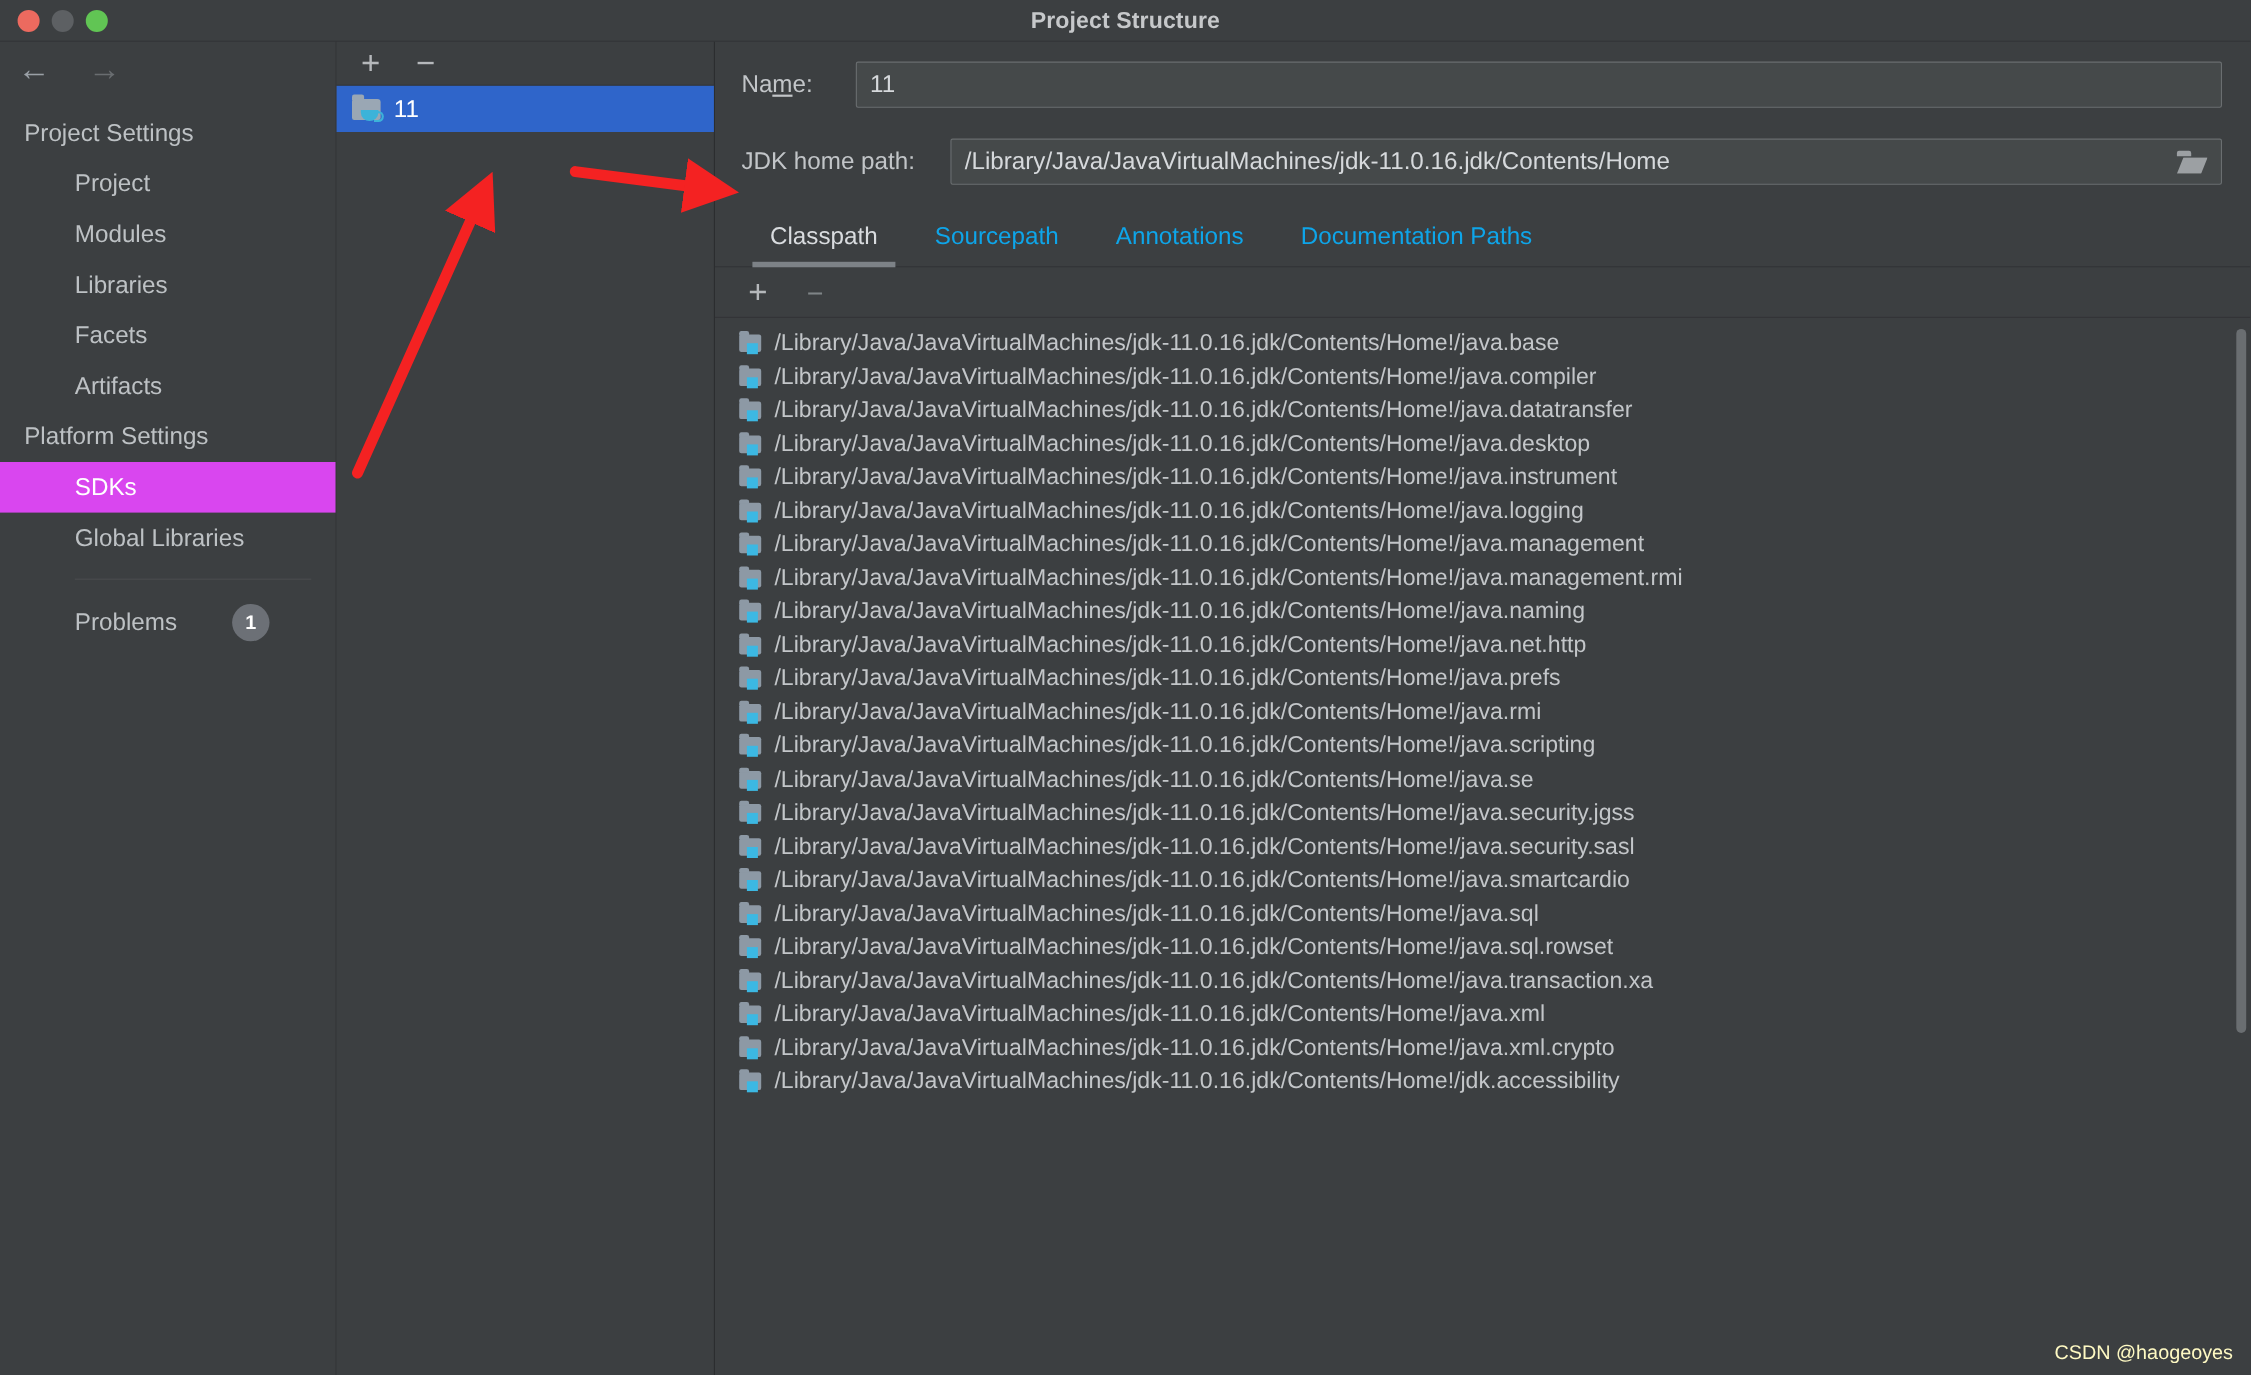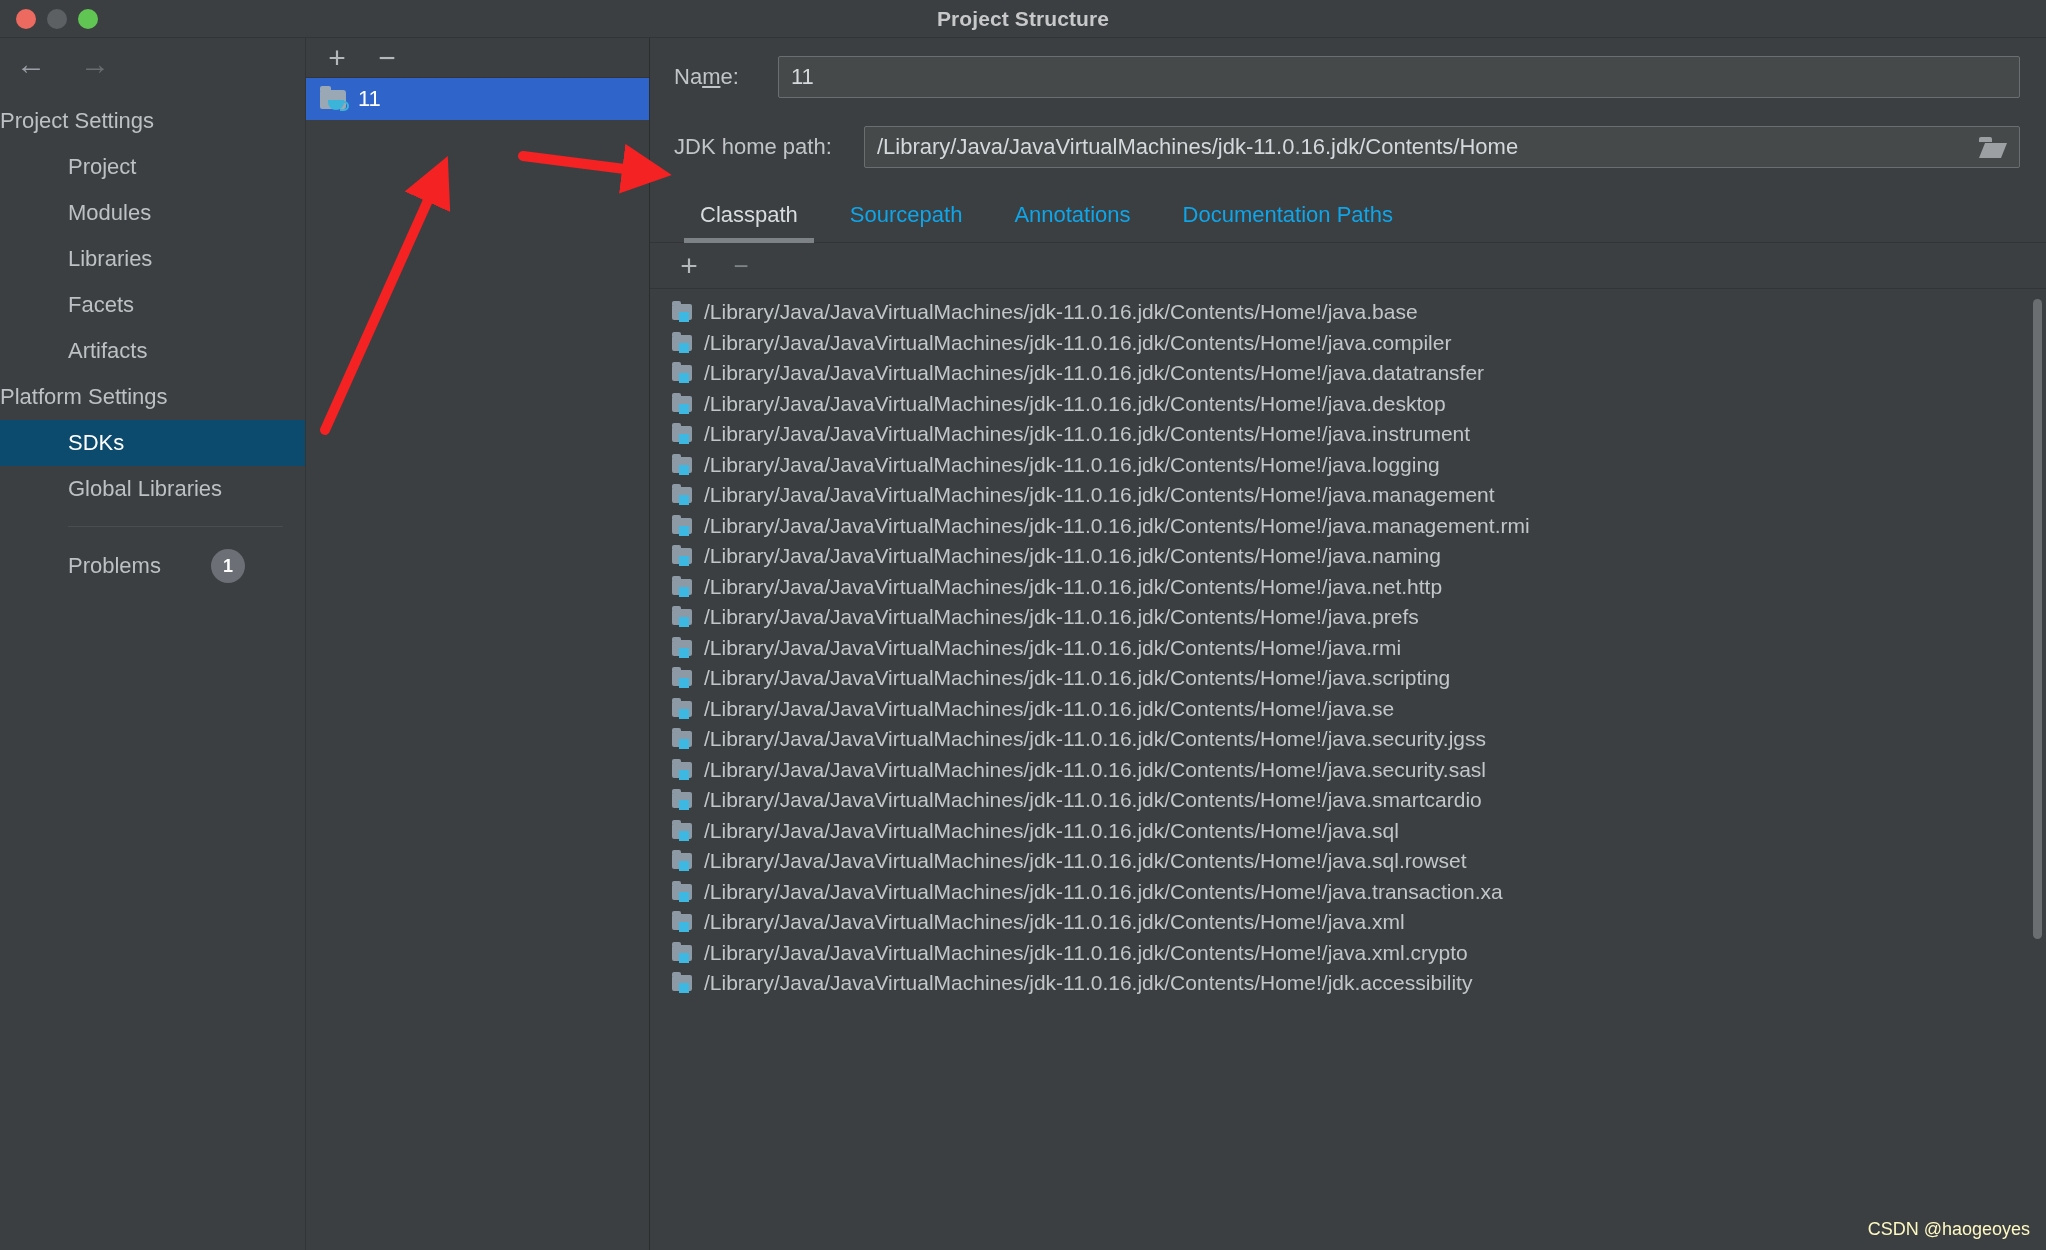--- a/index.html
+++ b/index.html
@@ -82,24 +82,25 @@
   }
   .arrowbtn.disabled { color: #696d70; }
 
   .navlist { margin-top: 8px; }
   .navitem {
     height: 46px;
     display: flex;
     align-items: center;
     font-size: 22px;
     color: #bdc1c4;
+    padding-left: 22px;
   }
   .navitem.child { padding-left: 68px; }
   .navitem.selected {
-    background: #0c4a6e;
+    background: #d946ef;
     color: #ffffff;
   }
   .nav-sep {
     height: 1px;
     background: #4a4d4f;
     margin: 14px 22px 14px 68px;
   }
   .problems-row {
     height: 50px;
     display: flex;

